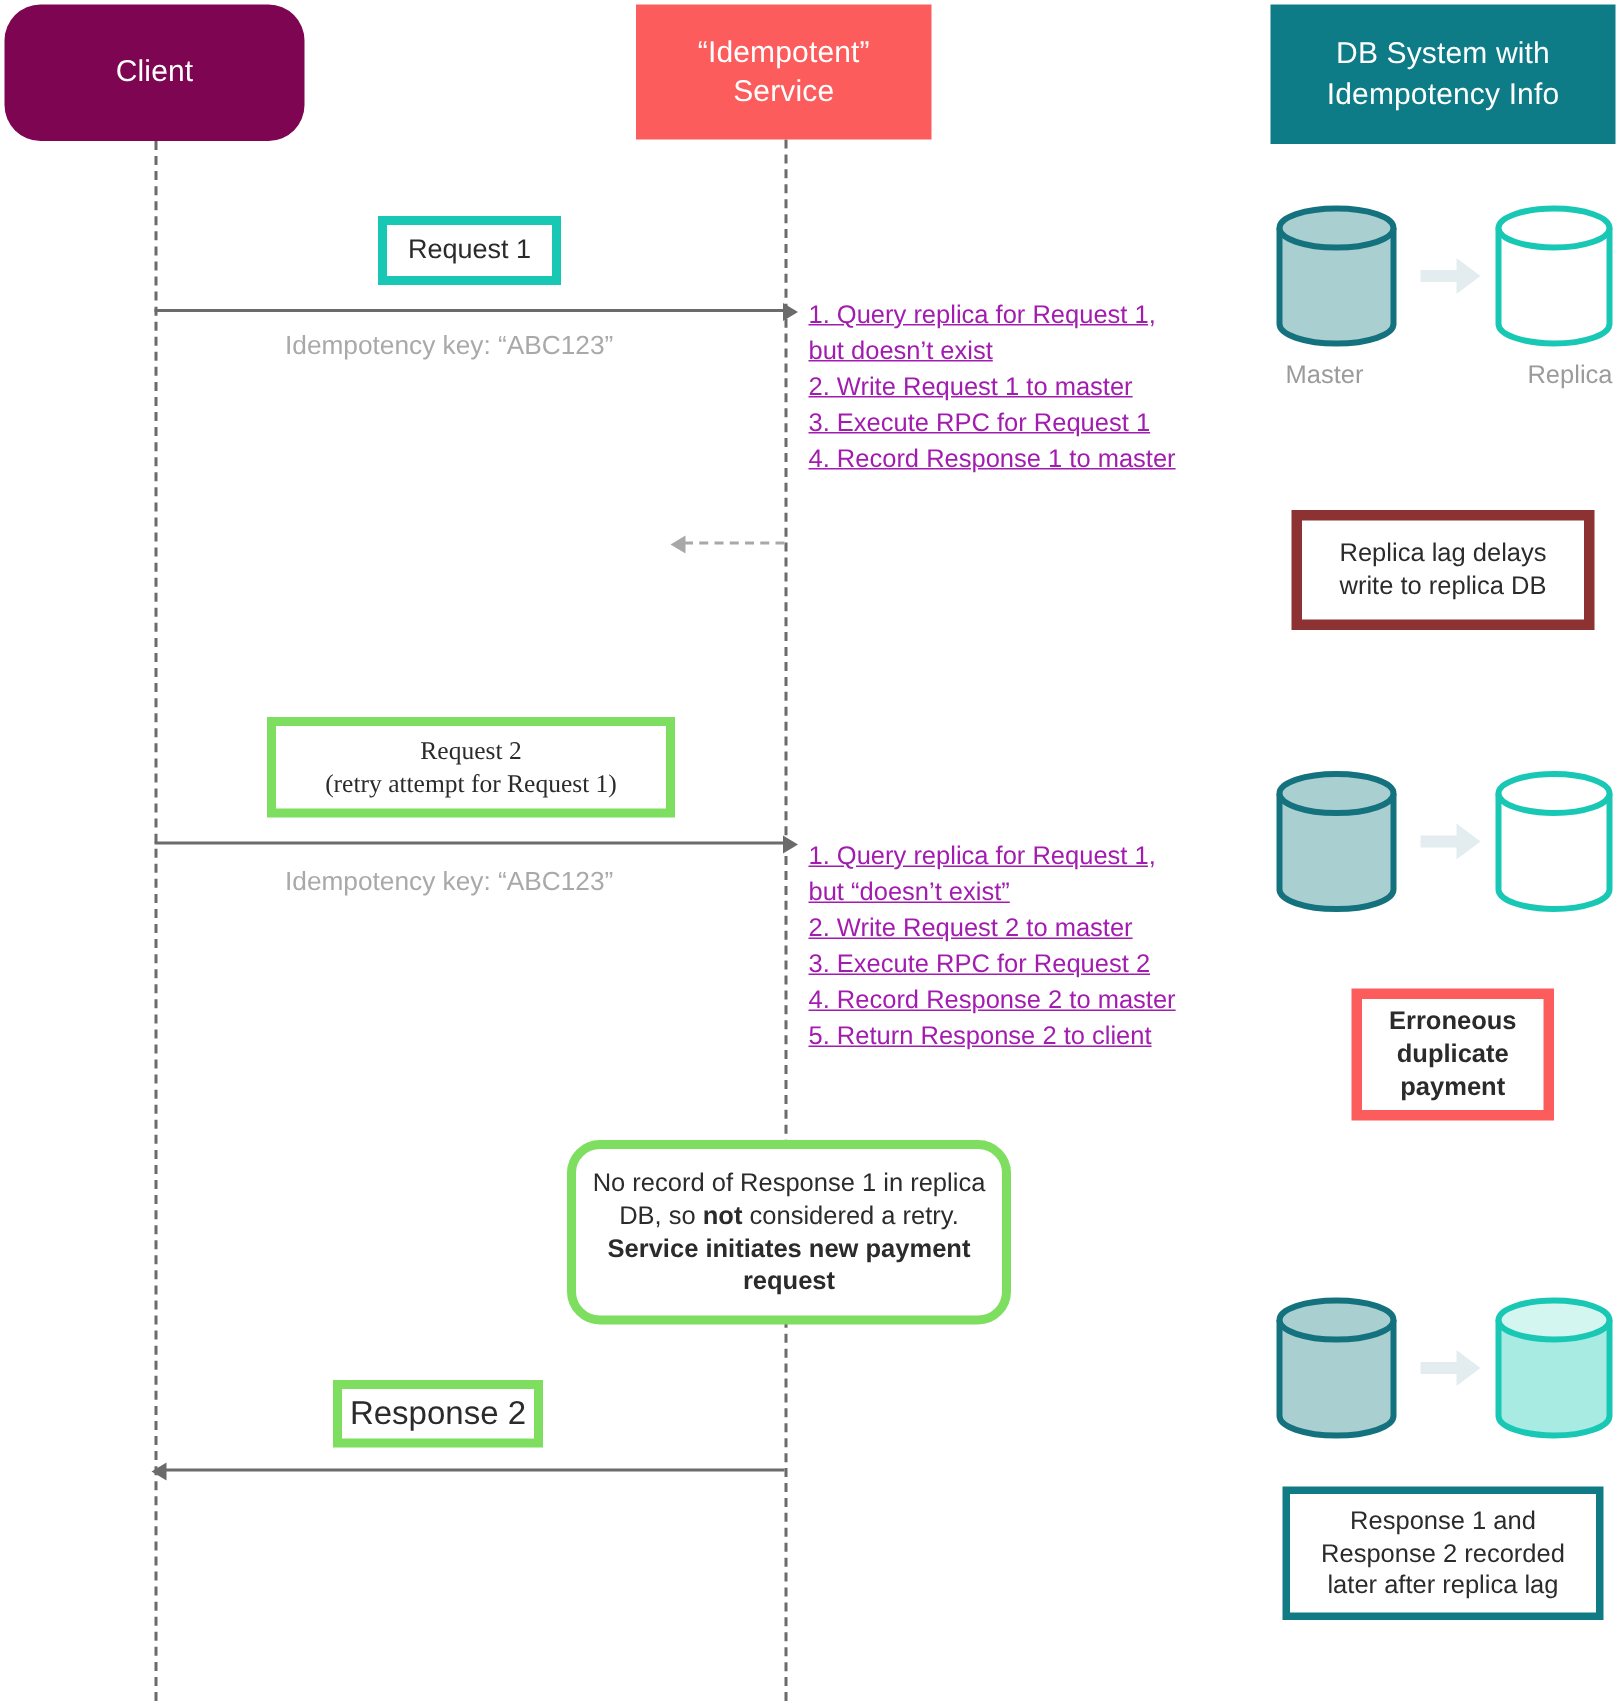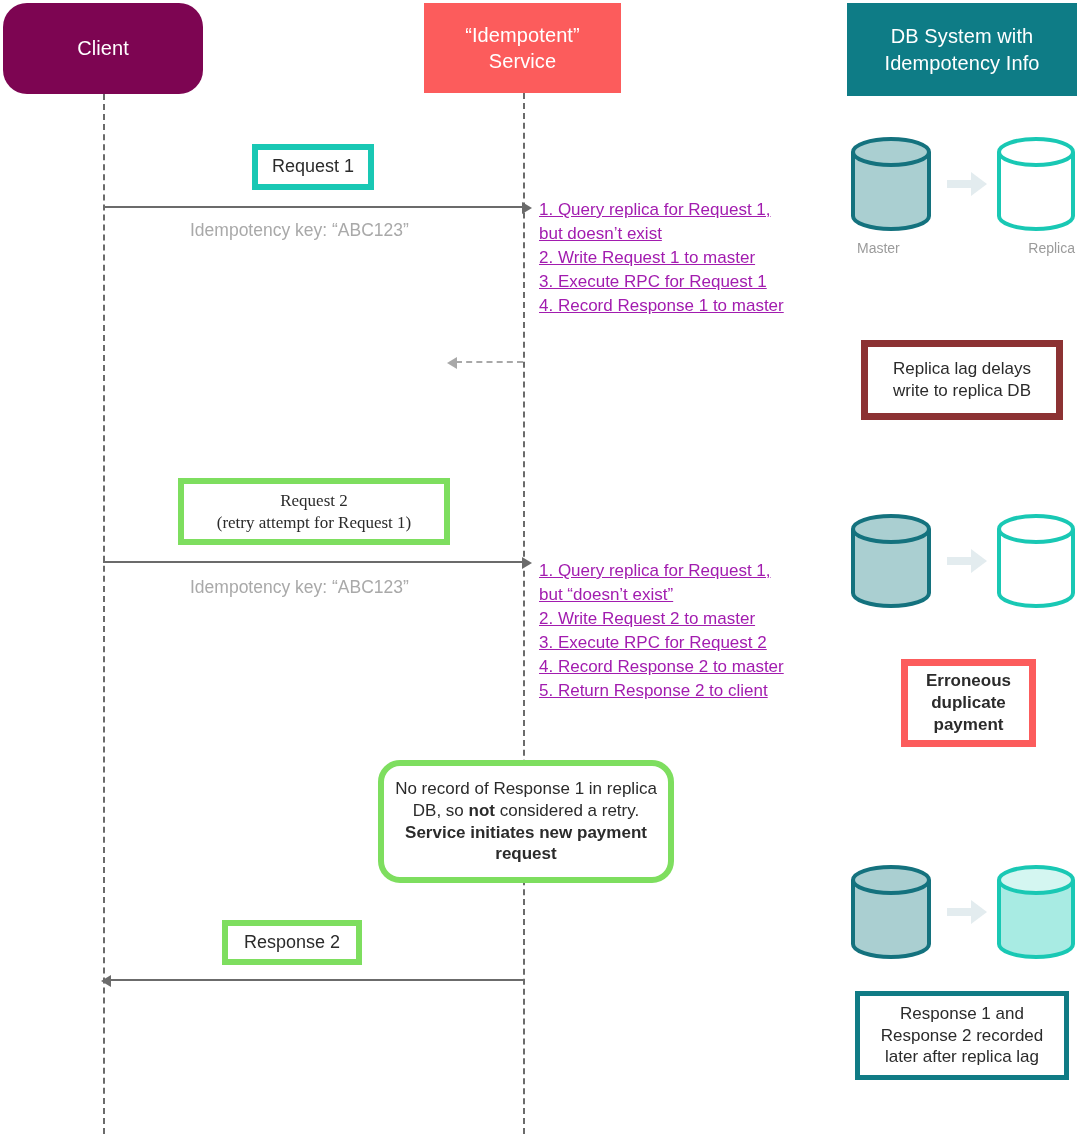--- a/index.html
+++ b/index.html
@@ -53,21 +53,21 @@
   }
   .box.teal-br   { border: 6px solid #19c8b4; }
   .box.green-br  { border: 6px solid #7ede5f; }
   .box.dred-br   { border: 7px solid #8c3233; }
   .box.red-br    { border: 7px solid #fc5c5c; }
   .box.dteal-br  { border: 5px solid #107b85; }
 
   .b-req1 { left: 252px; top: 144px; width: 122px; height: 46px; font-size: 18px; }
   .b-blip { left: 178px; top: 331px; width: 272px; height: 71px; font-size: 17px; }
   .b-req2 { left: 178px; top: 478px; width: 272px; height: 67px; font-size: 17px; font-family: Liberation Serif, serif; }
-  .b-resp2{ left: 222px; top: 920px; width: 140px; height: 45px; font-size: 18px; }
+  .b-resp2{ left: 222px; top: 920px; width: 140px; height: 45px; font-size: 22px; }
   .b-green-big { left: 378px; top: 760px; width: 296px; height: 123px; font-size: 17px; padding: 0 10px; border-radius: 22px; }
   .b-lag  { left: 861px; top: 340px; width: 202px; height: 80px; font-size: 17px; }
   .b-err  { left: 901px; top: 659px; width: 135px; height: 88px; font-size: 17px; font-weight: bold; }
   .b-rec  { left: 855px; top: 991px; width: 214px; height: 89px; font-size: 17px; }
 
   .box-text { display: block; }
   .box-text b { font-weight: bold; }
 
   
   .msg-arrow {
@@ -140,21 +140,21 @@
   .g2 { left: 847px; top: 513px; }
   .g3 { left: 847px; top: 864px; }
 
   .db-labels {
     position: absolute;
     left: 847px; top: 240px;
     width: 230px; height: 24px;
     display: flex;
     justify-content: space-between;
     color: #9b9b9b;
-    font-size: 14px;
+    font-size: 17px;
     gap: 31px;
   }
   .db-labels span:first-child { margin-left: 10px; }
   .db-labels span:last-child  { margin-right: 2px; }
 </style>
 </head>
 <body>
 
 <div id="stage">
 

